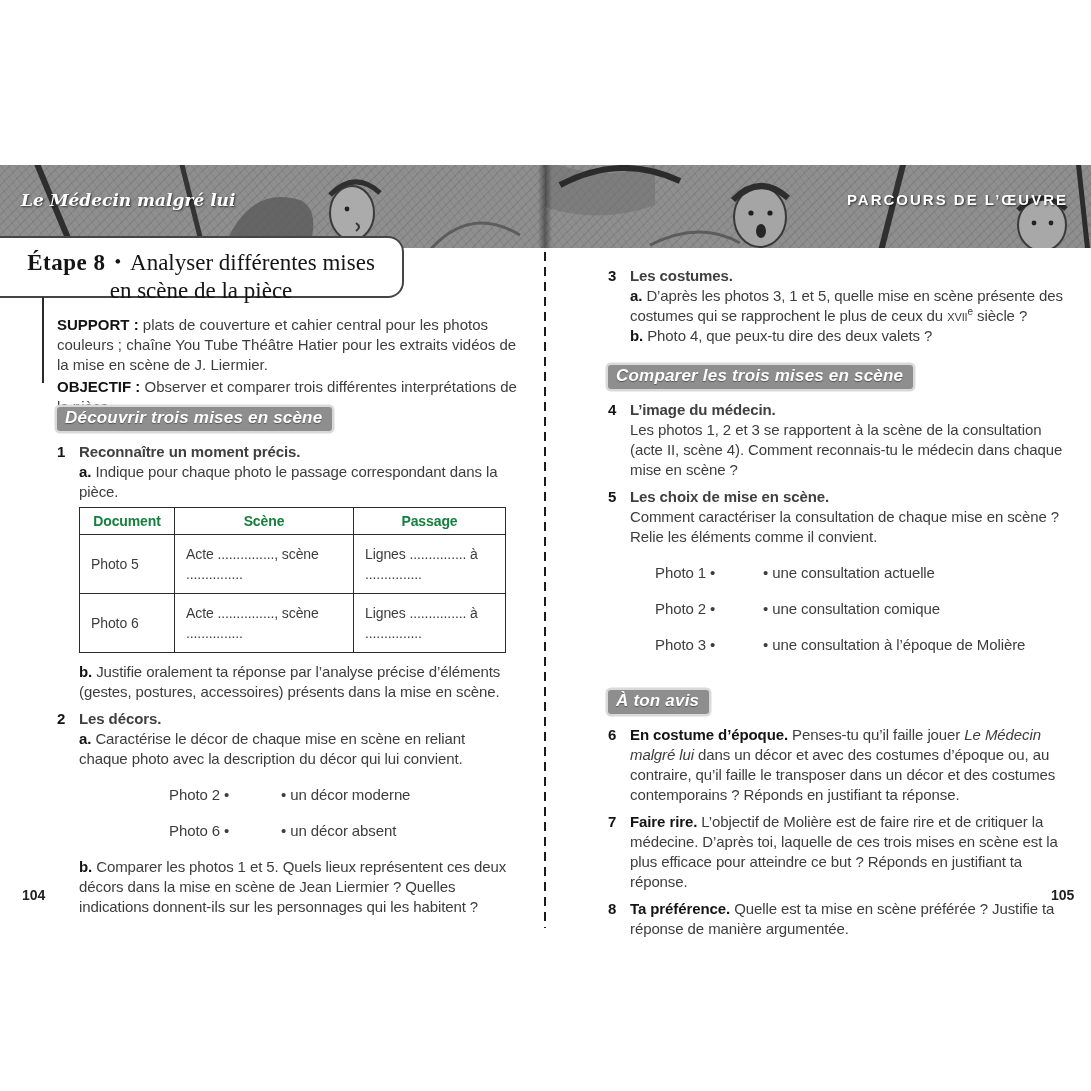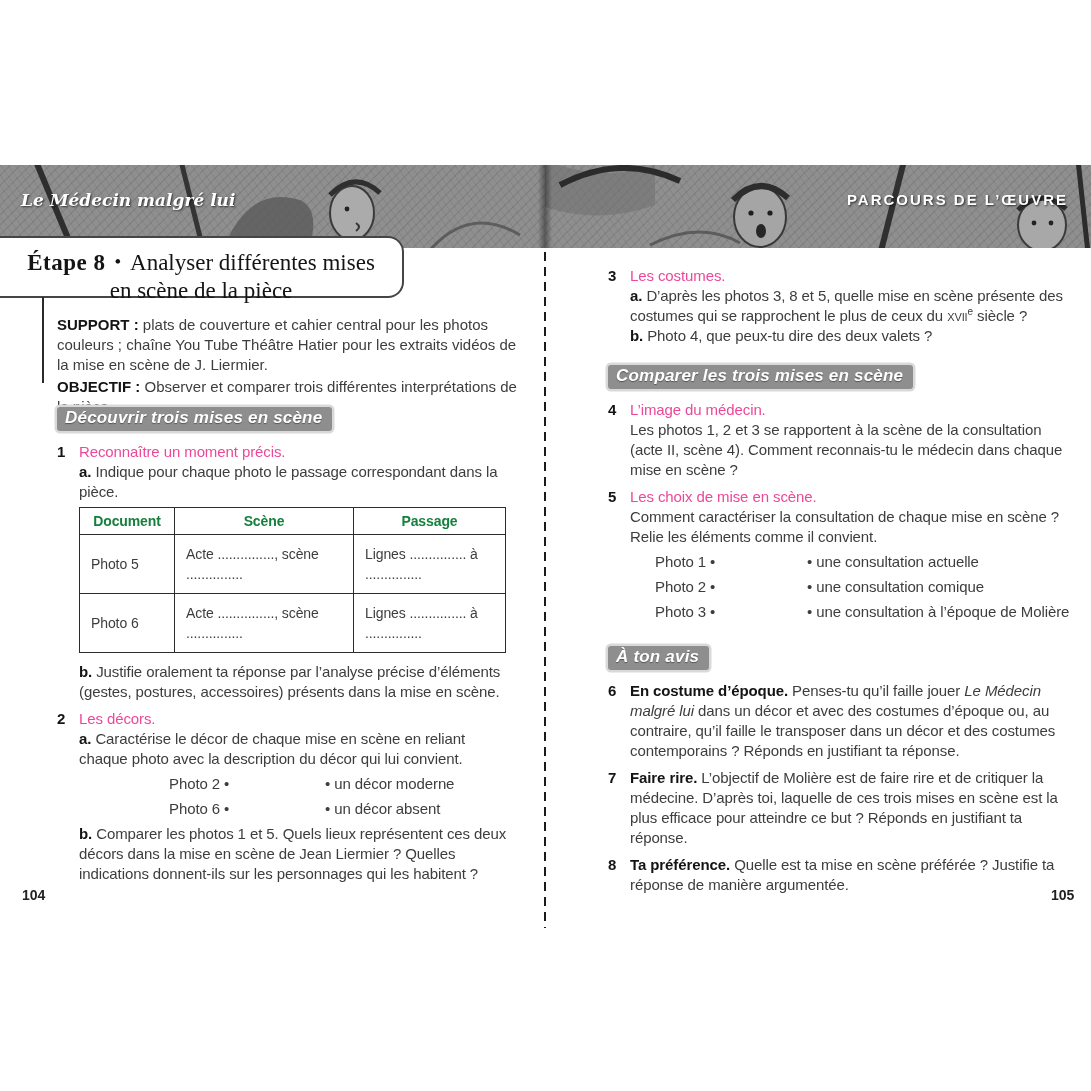--- a/index.html
+++ b/index.html
@@ -42,36 +42,36 @@
     display:inline-block;background:#8e8e8e;color:#fff;font-weight:bold;font-style:italic;
     font-size:17px;padding:1px 10px 3px 8px;border-radius:3px;
     box-shadow:0 0 0 2.5px #d9d9d9;text-shadow:0 1px 1px rgba(0,0,0,.4);
     margin:0 0 11px 0;letter-spacing:.2px;
   }
   .badge-mid{margin-top:12px;}
   
   .q{display:flex;margin-bottom:7px;}
   .qnum{width:22px;flex:none;font-weight:bold;color:#141414;}
   .qbody{flex:1;}
-  .qtitle{font-weight:normal;color:#ec4899;}
+  .qtitle{font-weight:bold;color:#404040;}
   .qtext{margin:0;}
   .marker{font-weight:bold;color:#141414;}
   .it{font-style:italic;}
   .sc{font-variant:small-caps;}
   sup{font-size:10px;line-height:0;}
   
   table.passage{border-collapse:collapse;width:427px;margin:5px 0 9px 0;font-size:14px;}
   table.passage th{
     border:1.5px solid #2b2b2b;font-weight:bold;color:#15803d;text-align:center;
     padding:3px 4px;font-size:14px;
   }
   table.passage td{border:1.5px solid #2b2b2b;padding:9px 4px 9px 11px;color:#3d3d3d;}
   
   .match{margin:3px 0 5px 0;}
-  .match-row{display:flex;margin:5px 0;gap:44px;}
+  .match-row{display:flex;margin:16px 0;}
   .col-left .match-left{margin-left:90px;width:112px;flex:none;}
   .col-right .match-left{margin-left:25px;width:108px;flex:none;}
   
   .gutter-dash{
     position:absolute;left:544px;top:252px;width:2px;height:676px;
     background:repeating-linear-gradient(to bottom,#1a1a1a 0 9px,transparent 9px 15px);
   }
   .pagenum{position:absolute;top:887px;font-weight:bold;font-size:14px;color:#222;}
   .pagenum-left{left:22px;}
   .pagenum-right{left:1051px;}
@@ -195,21 +195,21 @@
     </div>
 
   </div>
 
   <div class="col col-right">
 
     <div class="q">
       <div class="qnum">3</div>
       <div class="qbody">
         <div class="qtitle">Les costumes.</div>
-        <p class="qtext"><span class="marker">a.</span> <span>D’après les photos 3, 8 et 5, quelle mise en scène présente des costumes qui se rapprochent le plus de ceux du</span> <span class="sc">xvii</span><sup>e</sup> <span>siècle ?</span></p>
+        <p class="qtext"><span class="marker">a.</span> <span>D’après les photos 3, 1 et 5, quelle mise en scène présente des costumes qui se rapprochent le plus de ceux du</span> <span class="sc">xvii</span><sup>e</sup> <span>siècle ?</span></p>
         <p class="qtext"><span class="marker">b.</span> <span>Photo 4, que peux-tu dire des deux valets ?</span></p>
       </div>
     </div>
 
     <div class="badge badge-mid">Comparer les trois mises en scène</div>
 
     <div class="q">
       <div class="qnum">4</div>
       <div class="qbody">
         <div class="qtitle">L’image du médecin.</div>

